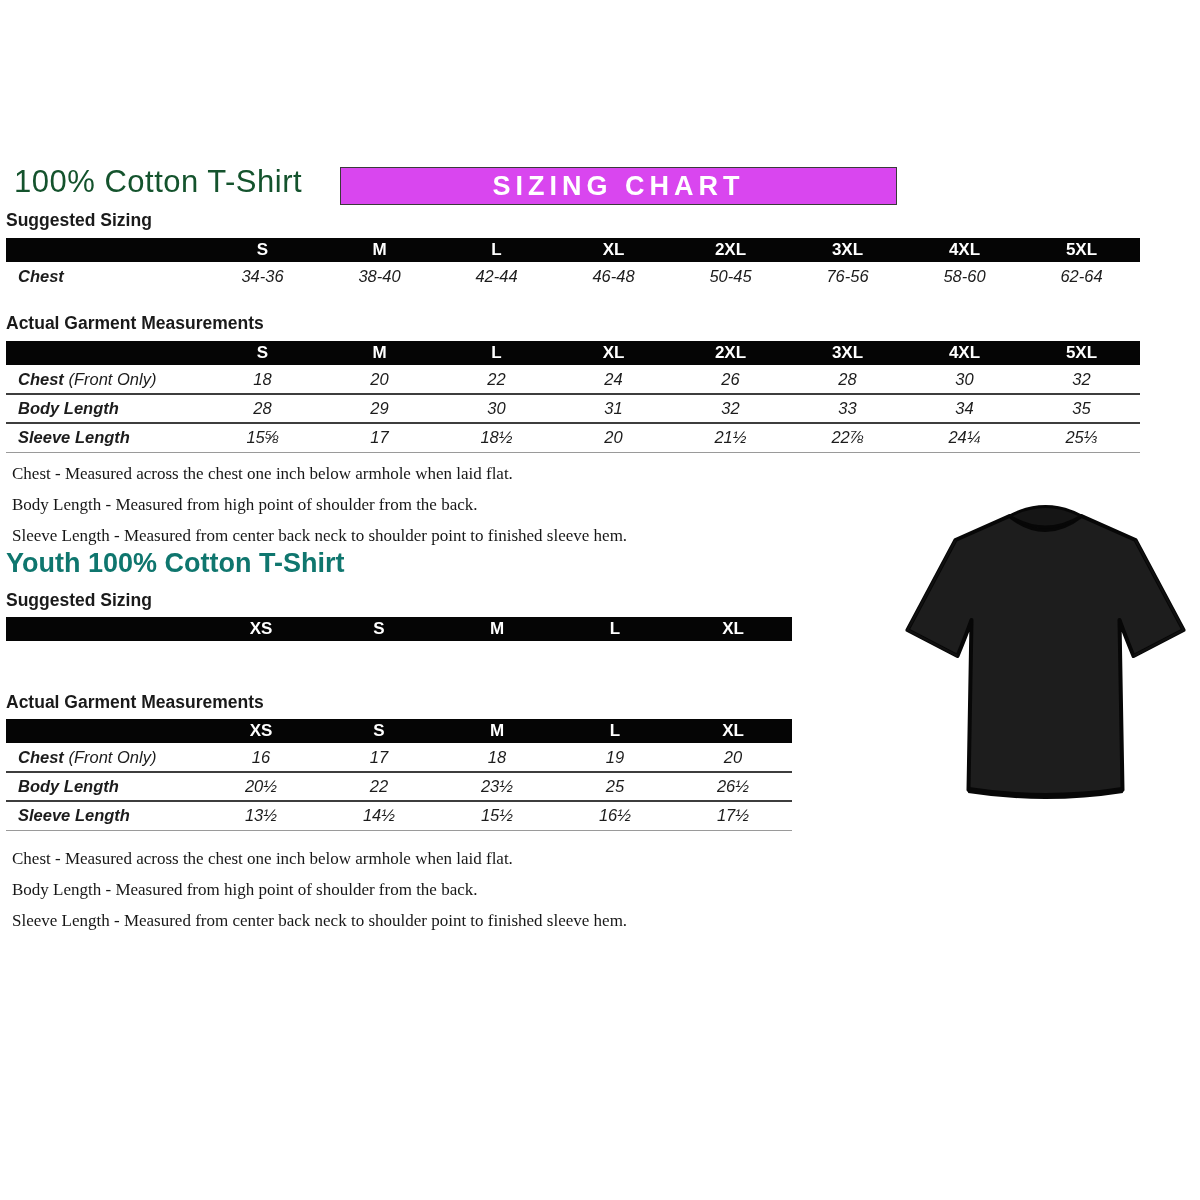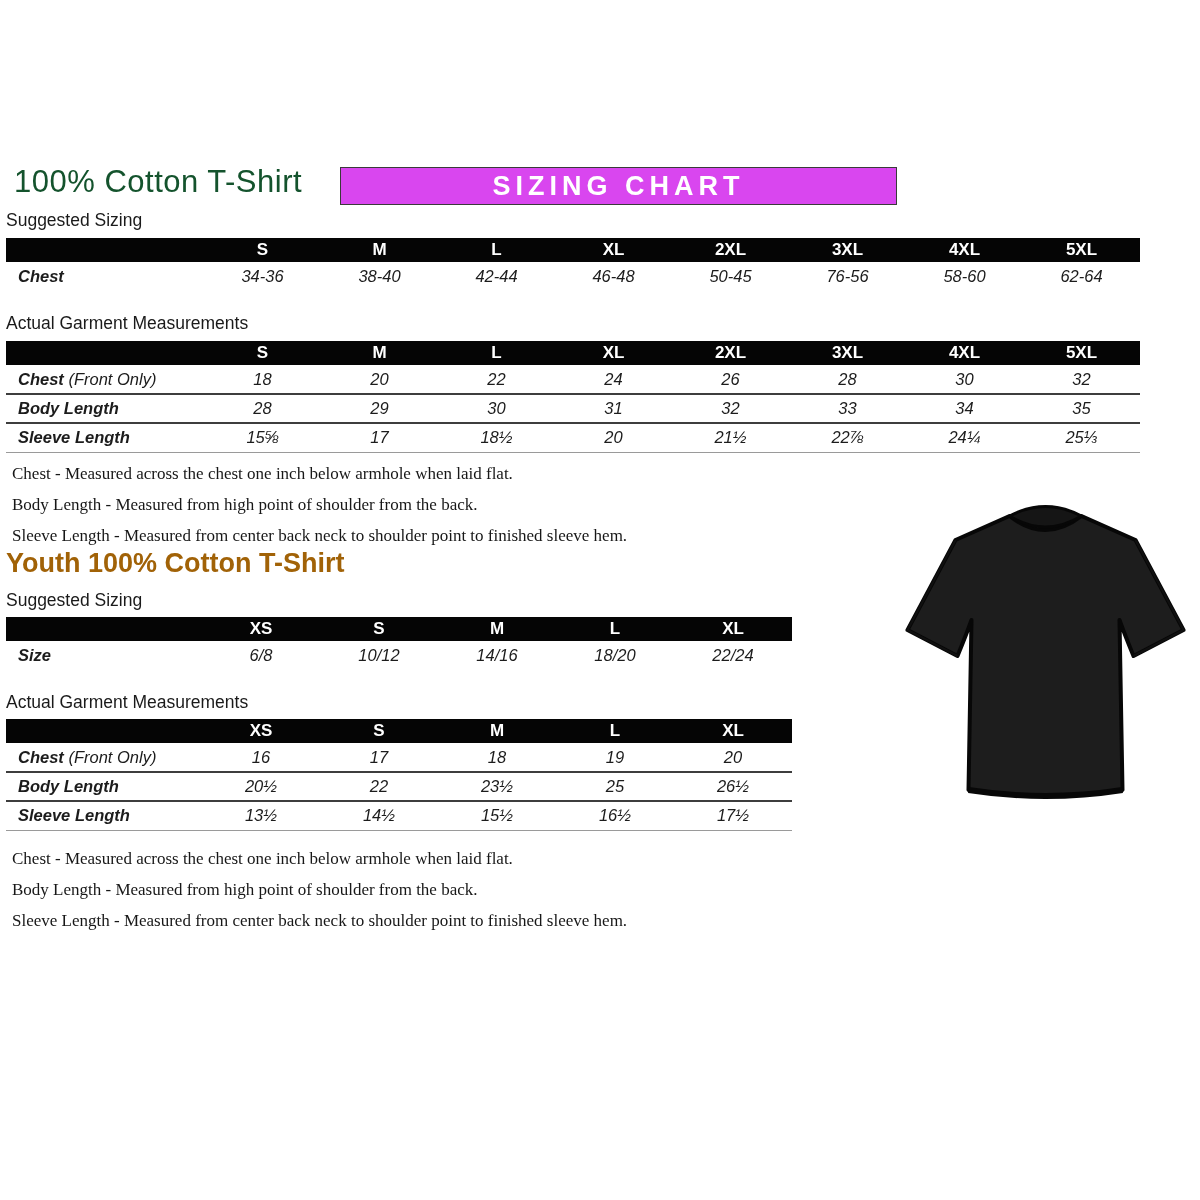--- a/index.html
+++ b/index.html
@@ -5,32 +5,32 @@
   * { box-sizing: border-box; margin: 0; padding: 0; }
   html, body { background: #ffffff; }
   body {
     width: 1200px; height: 1200px;
     font-family: "Liberation Sans", "DejaVu Sans", sans-serif;
     color: #111; position: relative; overflow: hidden;
   }
   .abs { position: absolute; }
 
   .adult-title { left: 14px; top: 164px; font-size: 31px; font-weight: 400; letter-spacing: 0.5px; color: #14532d; }
-  .youth-title { left: 6px; top: 548px; font-size: 27px; font-weight: 700; color: #a16207; }
+  .youth-title { left: 6px; top: 548px; font-size: 27px; font-weight: 700; color: #0f766e; }
 
   .banner {
     left: 340px; top: 167px; width: 557px; height: 38px;
     background: #d946ef; color: #fff;
     display: flex; align-items: center; justify-content: center;
     font-size: 27px; font-weight: 800; letter-spacing: 5px;
     box-shadow: 0 0 0 1px #3a3a3a inset;
   }
 
   .section-heading {
-    font-size: 17.5px; font-weight: 400; color: #1a1a1a;
+    font-size: 17.5px; font-weight: 700; color: #1a1a1a;
     border-bottom: 2px solid #4a4a4a; padding-bottom: 8px;
   }
   .w-adult { width: 1134px; }
   .w-youth { width: 786px; }
 
   table { border-collapse: collapse; table-layout: fixed; }
   th {
     background: #050505; color: #fff; font-weight: 700; font-size: 17px;
     height: 24px; padding: 0; text-align: center; vertical-align: middle;
   }
@@ -162,28 +162,20 @@
       <col span="5" style="width:118px">
     </colgroup>
   <tbody>
       <tr>
     <th></th>
     <th>XS</th>
     <th>S</th>
     <th>M</th>
     <th>L</th>
     <th>XL</th>
-  </tr>
-  <tr class="datarow">
-    <td class="lbl">Size</td>
-    <td>6/8</td>
-    <td>10/12</td>
-    <td>14/16</td>
-    <td>18/20</td>
-    <td>22/24</td>
   </tr>
 </tbody>
   </table>
 
 <div class="abs section-heading w-youth" style="left:6px; top:692px;">Actual Garment Measurements</div>
 
 <table class="abs w-youth meas" style="left:6px; top:719px;">
   <colgroup>
       <col style="width:196px">
       <col span="5" style="width:118px">

